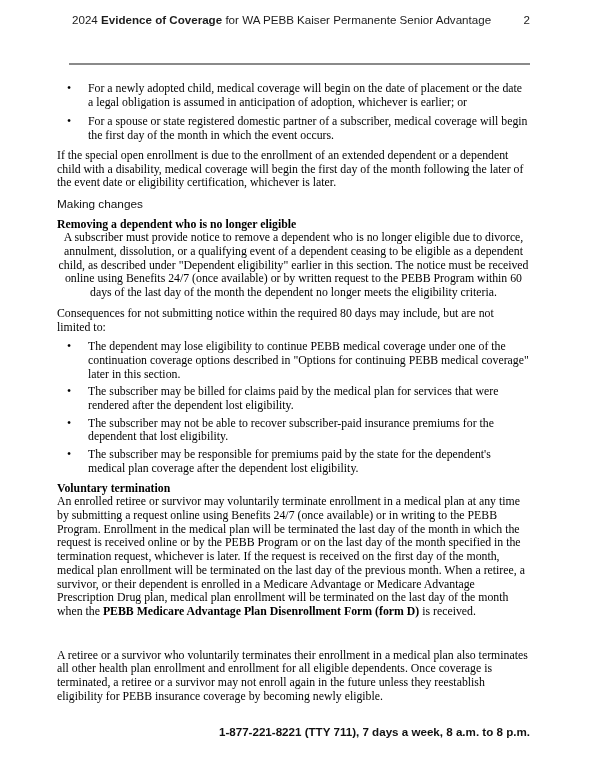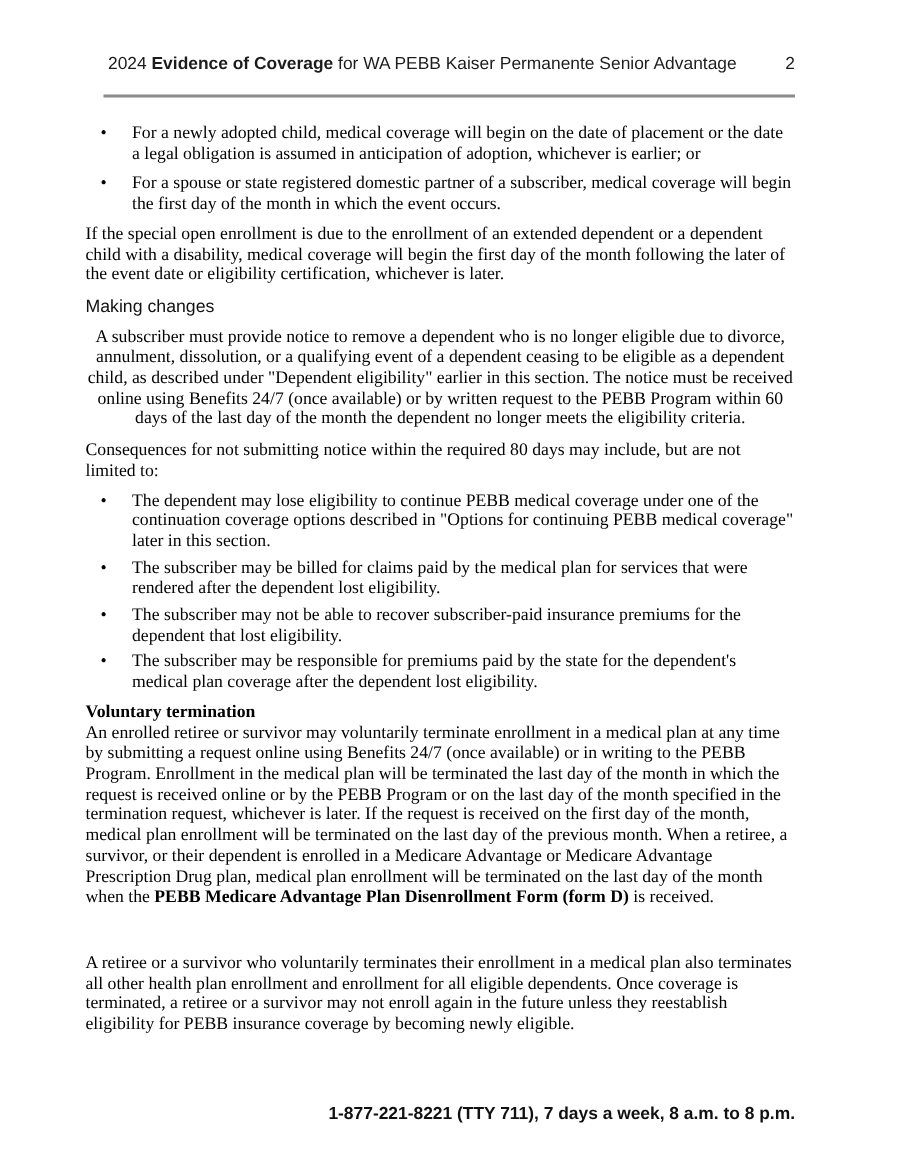--- a/index.html
+++ b/index.html
@@ -11,21 +11,21 @@
   }
   .page {
     position: relative;
     width: 600px; height: 776px;
     background: #ffffff;
     overflow: hidden;
   }
   
   .header {
     position: absolute;
-    top: 36px; left: 72px; width: 458px;
+    top: 13px; left: 72px; width: 458px;
     font-family: "Liberation Sans", sans-serif;
     font-size: 11.6px; line-height: 14.5px;
     color: #1c1c1c;
   }
   .header-row { display: flex; justify-content: space-between; align-items: baseline; }
   .header-title b { font-weight: 700; }
   .header-rule {
     position: absolute;
     top: 63px; left: 69px; width: 461px; height: 2px;
     background: #8a8a8a;
@@ -57,21 +57,20 @@
   .inline-bold { font-weight: 700; }
   
   .footer {
     position: absolute;
     top: 725px; left: 57px; width: 473px;
     text-align: right;
     font-family: "Liberation Sans", sans-serif;
     font-weight: 700;
     font-size: 11.6px; line-height: 14px;
     color: #111;
-    margin-top: 11px;
   }
 </style>
 </head>
 <body>
 
 <div class="page">
 
   <div class="header">
     <div class="header-row">
       <div class="header-title"><span>2024 </span><b>Evidence of Coverage</b><span> for WA PEBB Kaiser Permanente Senior Advantage</span></div>
@@ -91,20 +90,21 @@
       <div class="li">
         <span class="lm">•</span>
         <span class="lt">For a spouse or state registered domestic partner of a subscriber, medical coverage will begin the first day of the month in which the event occurs.</span>
       </div>
     </div>
 
     <p class="para-intro">If the special open enrollment is due to the enrollment of an extended dependent or a dependent child with a disability, medical coverage will begin the first day of the month following the later of the event date or eligibility certification, whichever is later.</p>
 
     <div class="sec-heading">Making changes</div>
 
+    <div class="sub-heading">Removing a dependent who is no longer eligible</div>
     <p class="para-removing">A subscriber must provide notice to remove a dependent who is no longer eligible due to divorce, annulment, dissolution, or a qualifying event of a dependent ceasing to be eligible as a dependent child, as described under "Dependent eligibility" earlier in this section. The notice must be received online using Benefits 24/7 (once available) or by written request to the PEBB Program within 60 days of the last day of the month the dependent no longer meets the eligibility criteria.</p>
 
     <p class="para-conseq-intro">Consequences for not submitting notice within the required 80 days may include, but are not limited to:</p>
 
     <div class="conseq-list">
       <div class="li">
         <span class="lm">•</span>
         <span class="lt">The dependent may lose eligibility to continue PEBB medical coverage under one of the continuation coverage options described in "Options for continuing PEBB medical coverage" later in this section.</span>
       </div>
       <div class="li">

